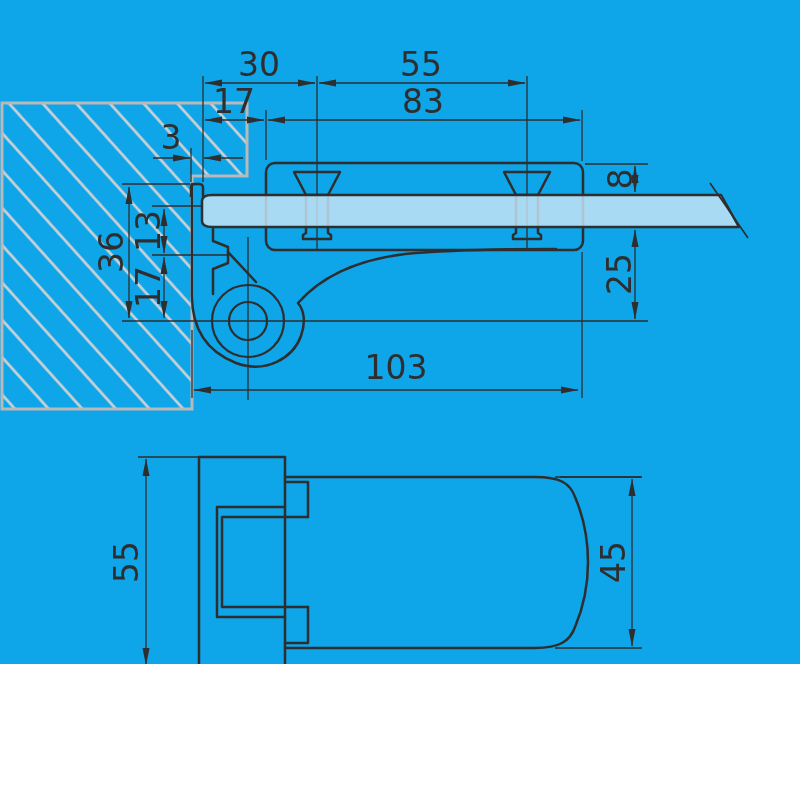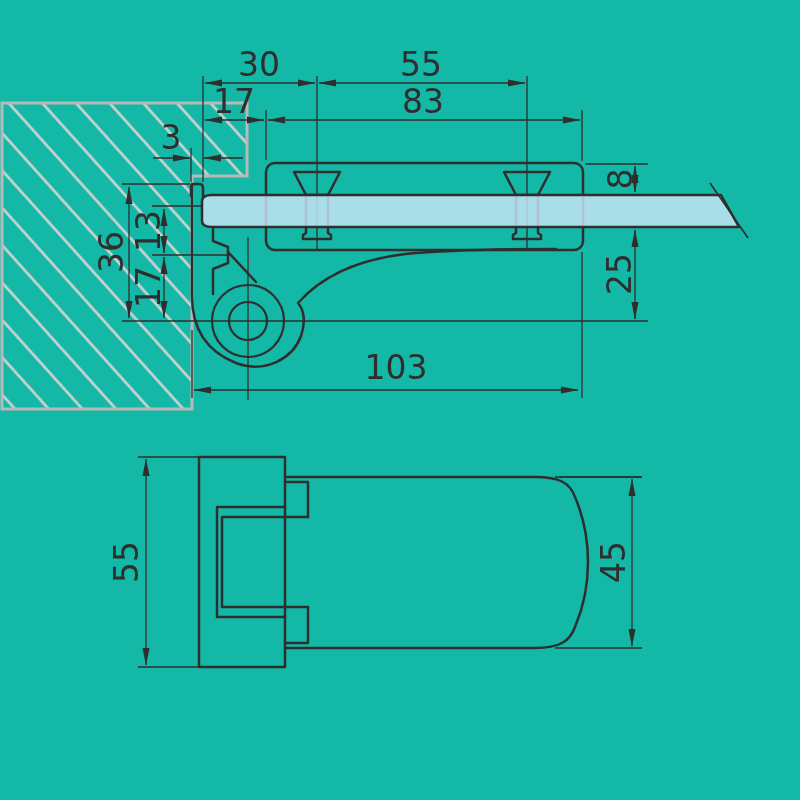--- a/index.html
+++ b/index.html
@@ -4,22 +4,22 @@
 <style>
   html, body {
     margin: 0;
     padding: 0;
     background: #ffffff;
     font-family: "DejaVu Sans", "Liberation Sans", sans-serif;
   }
   .canvas {
     position: relative;
     width: 800px;
-    height: 800px;
-    background: #14b8a6;
+    height: 664px;
+    background: #0ea5e9;
     overflow: hidden;
   }
   svg { display: block; }
   text {
     font-family: "DejaVu Sans", "Liberation Sans", sans-serif;
     font-size: 33px;
     fill: #2e2e2e;
   }
 </style>
 </head>

